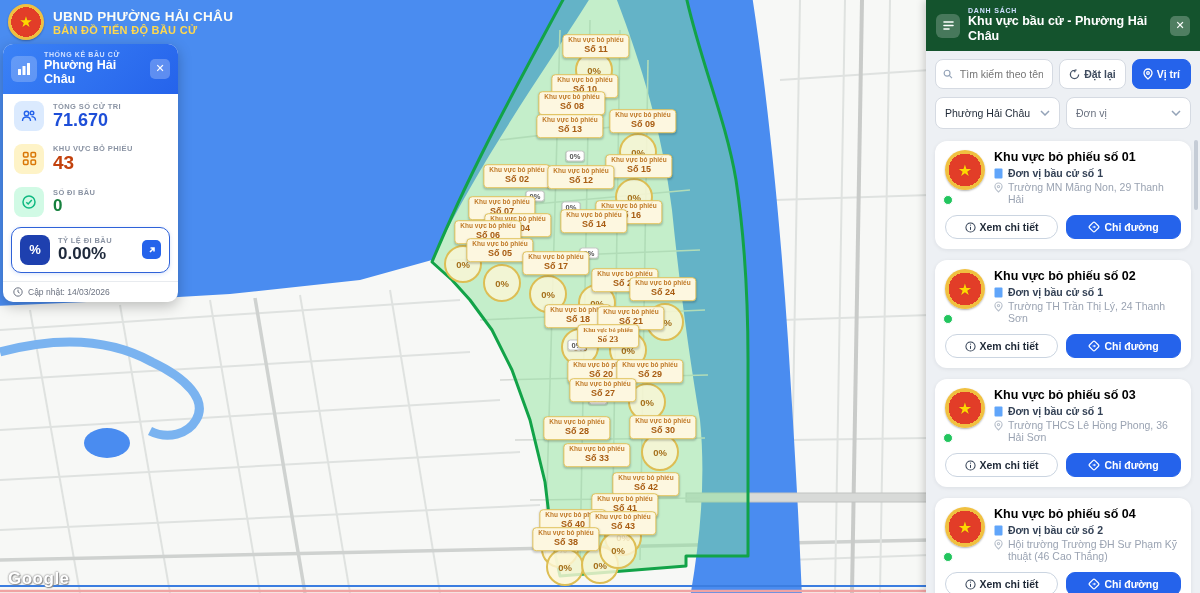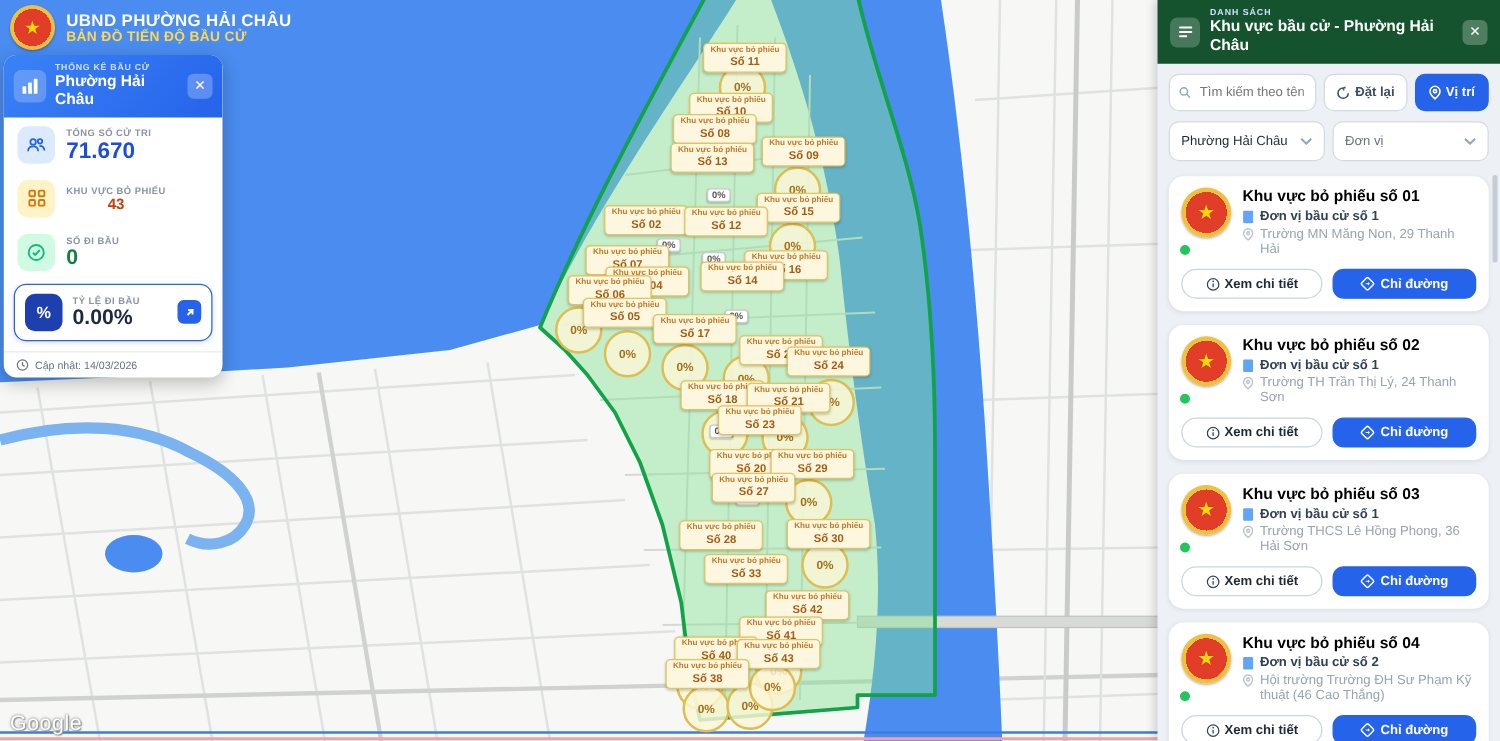--- a/index.html
+++ b/index.html
@@ -6,21 +6,21 @@
   body{width:1200px;height:593px;overflow:hidden;position:relative;font-family:"Liberation Sans","DejaVu Sans",sans-serif;background:#f6f7f5;}
   .abs{position:absolute;}
   
   #map{position:absolute;inset:0;}
   #map svg{position:absolute;top:0;left:0;}
   .marker{position:absolute;transform:translate(-50%,-50%);background:#fdf7e0;border:1.5px solid #e2c35c;border-radius:4px;padding:1px 5px 2px;text-align:center;line-height:1.2;box-shadow:0 1px 2px rgba(0,0,0,.18);z-index:3;white-space:nowrap;cursor:pointer;}
   .marker .m1{display:block;font-size:6.5px;font-weight:bold;color:#c07a28;}
   .marker .m2{display:block;font-size:9px;font-weight:bold;color:#a85c12;}
   .pct{position:absolute;transform:translate(-50%,-50%);width:34px;height:34px;border-radius:50%;background:rgba(252,246,214,.82);border:2px solid #ddbe54;color:#a5701c;font-weight:bold;font-size:9.5px;display:flex;align-items:center;justify-content:center;z-index:1;cursor:pointer;}
   .mini{position:absolute;transform:translate(-50%,-50%);background:#fff;border:1px solid #c9c9c9;border-radius:3px;padding:0 3px;font-size:7.5px;font-weight:bold;color:#555;z-index:2;box-shadow:0 1px 1px rgba(0,0,0,.15);}
-  .google{position:absolute;left:8px;bottom:4px;font-size:17px;font-weight:normal;color:#fff;letter-spacing:.5px;text-shadow:0 0 2px #9a9a9a,0 0 2px #9a9a9a,1px 1px 1px #8a8a8a;z-index:4;}
+  .google{position:absolute;left:8px;bottom:4px;font-size:17px;font-weight:bold;color:#fff;letter-spacing:.5px;text-shadow:0 0 2px #9a9a9a,0 0 2px #9a9a9a,1px 1px 1px #8a8a8a;z-index:4;}
   
   #brand{left:8px;top:4px;display:flex;align-items:center;gap:9px;z-index:20;}
   .emblem{border-radius:50%;background:radial-gradient(circle at 50% 50%, #e23d28 0 58%, #f0c040 58% 78%, #d88a20 78% 100%);display:flex;align-items:center;justify-content:center;box-shadow:0 1px 2px rgba(0,0,0,.3);}
   .emblem .star{color:#ffd700;text-shadow:0 0 1px #a33;}
   #brand .t1{font-size:13.5px;font-weight:bold;color:#fdfdf6;letter-spacing:.3px;}
   #brand .t2{font-size:11px;font-weight:bold;color:#ffd84d;letter-spacing:.3px;}
   
   #stats{left:3px;top:44px;width:175px;border-radius:10px;box-shadow:0 4px 14px rgba(0,0,0,.25);z-index:21;overflow:hidden;background:#fff;}
   #stats .hd{background:linear-gradient(135deg,#3b82f6,#2563eb);padding:7px 8px;display:flex;align-items:center;gap:7px;}
   .icobox{width:26px;height:26px;border-radius:6px;background:rgba(255,255,255,.22);display:flex;align-items:center;justify-content:center;flex:0 0 auto;}
@@ -228,21 +228,21 @@
         <span class="m2">Số 24</span>
       </div>
       <div class="marker" style="left: 578px; top: 316px;">
         <span class="m1">Khu vực bỏ phiếu</span>
         <span class="m2">Số 18</span>
       </div>
       <div class="marker" style="left: 631px; top: 318px;">
         <span class="m1">Khu vực bỏ phiếu</span>
         <span class="m2">Số 21</span>
       </div>
-      <div class="marker" style="left: 608px; top: 336px;">
+      <div class="marker" style="left: 608px; top: 336px; font-family: Liberation Serif, serif;">
         <span class="m1">Khu vực bỏ phiếu</span>
         <span class="m2">Số 23</span>
       </div>
       <div class="marker" style="left: 601px; top: 371px;">
         <span class="m1">Khu vực bỏ phiếu</span>
         <span class="m2">Số 20</span>
       </div>
       <div class="marker" style="left: 650px; top: 371px;">
         <span class="m1">Khu vực bỏ phiếu</span>
         <span class="m2">Số 29</span>
@@ -334,21 +334,21 @@
     <div class="sic" style="background:#fef3c7;">
       <svg width="15" height="15" viewBox="0 0 15 15" fill="none" stroke="#d97706" stroke-width="1.5">
           <rect x="1.5" y="1.5" width="4.5" height="4.5" rx="1"></rect>
           <rect x="9" y="1.5" width="4.5" height="4.5" rx="1"></rect>
           <rect x="1.5" y="9" width="4.5" height="4.5" rx="1"></rect>
           <rect x="9" y="9" width="4.5" height="4.5" rx="1"></rect>
         </svg>
     </div>
     <div>
       <div class="slab">KHU VỰC BỎ PHIẾU</div>
-      <div class="sval" style="color:#c2410c;font-size:12px;text-align:center;">43</div>
+      <div class="sval" style="color:#c2410c;font-size:19px;">43</div>
     </div>
   </div>
 
   <div class="srow">
     <div class="sic" style="background:#d1fae5;">
       <svg width="16" height="16" viewBox="0 0 16 16" fill="none" stroke="#10b981" stroke-width="1.5">
           <circle cx="8" cy="8" r="6"></circle>
           <path d="M5.3,8.2 L7.2,10 L10.8,6"></path>
         </svg>
     </div>

